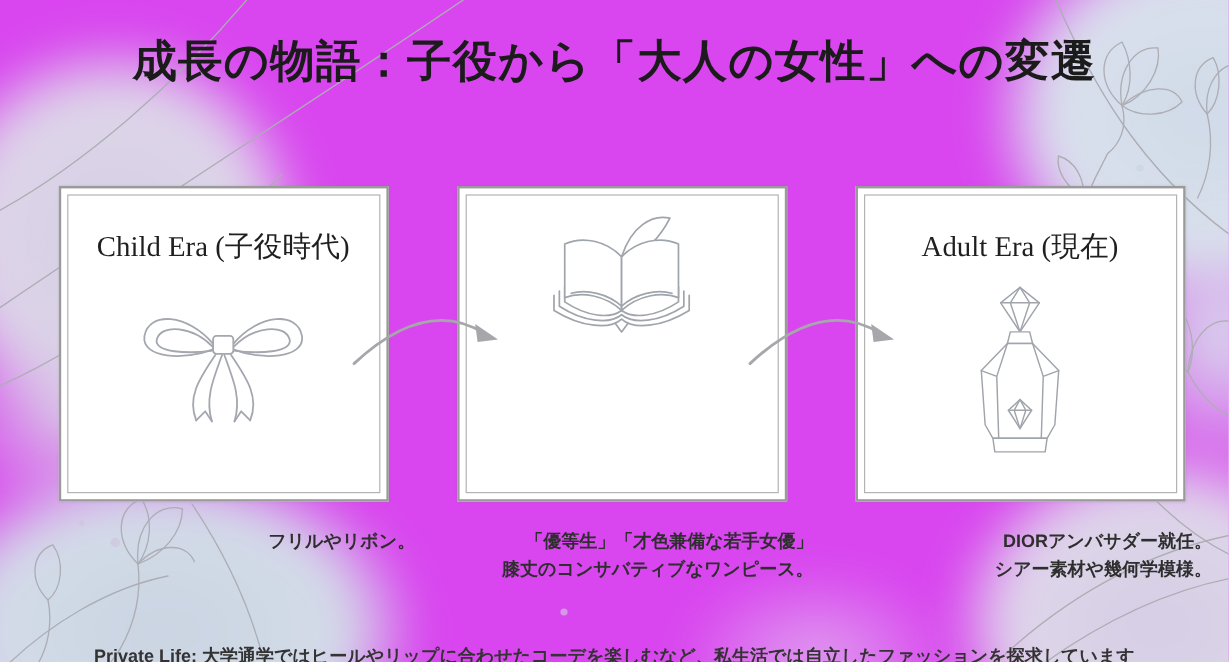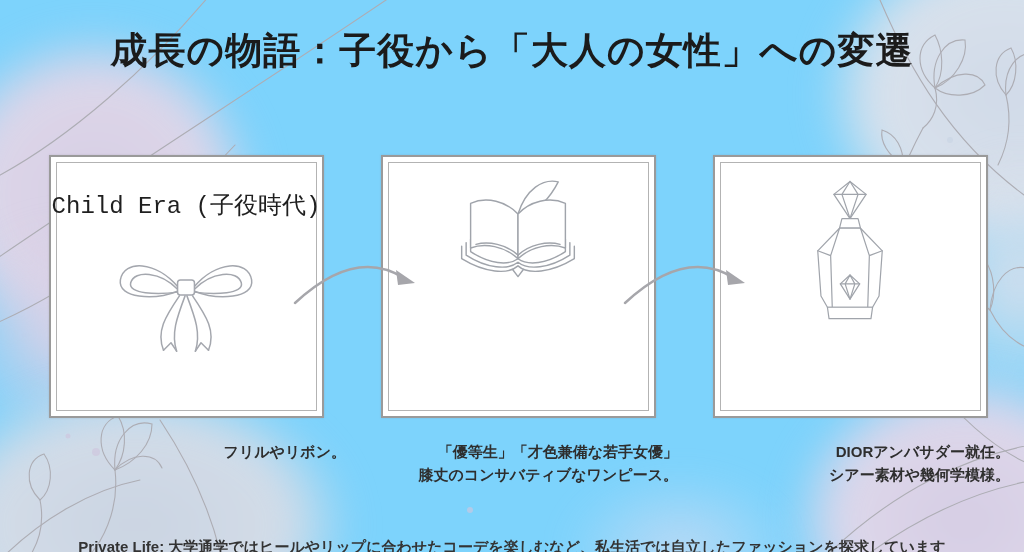--- a/index.html
+++ b/index.html
@@ -1,17 +1,17 @@
 <!DOCTYPE html>
 <html><head>
 <meta charset="utf-8">
 <style>
   html,body{margin:0;padding:0;background:#ffffff;}
   .canvas{
-    position:relative;width:1024px;height:552px;overflow:hidden;background:#7dd3fc;
+    position:relative;width:1024px;height:552px;overflow:hidden;background:#d946ef;
     font-family:"Liberation Sans","DejaVu Sans",sans-serif;
   }
   
   .blob{position:absolute;border-radius:50%;filter:blur(17px);pointer-events:none;}
   .blob-tl1{left:-70px;top:30px;width:330px;height:330px;background:radial-gradient(ellipse at 50% 50%,#d6cee4 0%,#ddd6e9 50%,rgba(221,214,233,0) 72%);}
   .blob-tl2{left:-50px;top:220px;width:230px;height:230px;background:radial-gradient(ellipse at 50% 50%,#d8d0e6 0%,rgba(216,208,230,0) 70%);}
   .blob-tr1{left:820px;top:-70px;width:370px;height:330px;background:radial-gradient(ellipse at 50% 50%,#d0dae8 0%,#d9e1ec 50%,rgba(217,225,236,0) 72%);}
   .blob-tr2{left:910px;top:150px;width:220px;height:260px;background:radial-gradient(ellipse at 50% 50%,#d7dfeb 0%,rgba(215,223,235,0) 70%);}
   .blob-bl1{left:-80px;top:380px;width:430px;height:290px;background:radial-gradient(ellipse at 50% 50%,#cad4e2 0%,#d3dce8 50%,rgba(211,220,232,0) 72%);}
   .blob-br1{left:790px;top:370px;width:350px;height:300px;background:radial-gradient(ellipse at 50% 50%,#d5cde4 0%,#ded7ea 50%,rgba(222,215,234,0) 72%);}
@@ -30,21 +30,21 @@
   .card{
     width:261px;height:249px;margin:0 auto;background:#ffffff;
     border:2px solid #9a9a9a;padding:5px;box-sizing:content-box;
     box-shadow:0 0 2px rgba(120,120,130,.25);
   }
   .card-inner{
     width:100%;height:100%;border:1px solid #b3b3b3;box-sizing:border-box;
     display:flex;flex-direction:column;align-items:center;
   }
   .card-heading{
-    margin-top:26px;font-family:Liberation Mono, monospace;
+    margin-top:26px;font-family:Liberation Serif, serif;
     font-size:24px;color:#1f1f1f;white-space:nowrap;
   }
   .card-icon{margin-top:12px;display:flex;justify-content:center;align-items:center;}
   .caption{
     margin-top:22px;text-align:right;font-weight:bold;font-size:15px;
     line-height:1.55;color:#2e2e2e;
   }
   
   .arrow{position:absolute;z-index:3;}
   .arrow-1{left:292px;top:243px;}
@@ -174,20 +174,21 @@
     </div>
     <div class="caption">
       <div>「優等生」「才色兼備な若手女優」</div>
       <div>膝丈のコンサバティブなワンピース。</div>
     </div>
   </div>
 
   <div class="stage stage-3">
     <div class="card">
       <div class="card-inner">
+        <div class="card-heading">Adult Era (現在)</div>
         <div class="card-icon">
           <svg width="114" height="150" viewBox="0 0 140 186">
             <g stroke="#a0a4ab" stroke-width="1.5" stroke-linejoin="round" stroke-linecap="round" fill="#ffffff">
               <path d="M70,8 L90,24 L70,54 L50,24 Z"></path>
               <path d="M50,24 L90,24 M70,8 L60,24 M70,8 L80,24 M60,24 L70,54 M80,24 L70,54" fill="none"></path>
               <path d="M60,54 L80,54 L83,66 L57,66 Z"></path>
               <path d="M57,66 L30,94 L34,150 L42,164 L98,164 L106,150 L110,94 L83,66 Z"></path>
               <path d="M57,66 L46,100 L48,164 M83,66 L94,100 L92,164 M30,94 L46,100 M110,94 L94,100" fill="none"></path>
               <path d="M70,124 L82,135 L70,154 L58,135 Z"></path>
               <path d="M58,135 L82,135 M70,124 L64,135 M70,124 L76,135 M64,135 L70,154 M76,135 L70,154" fill="none"></path>

